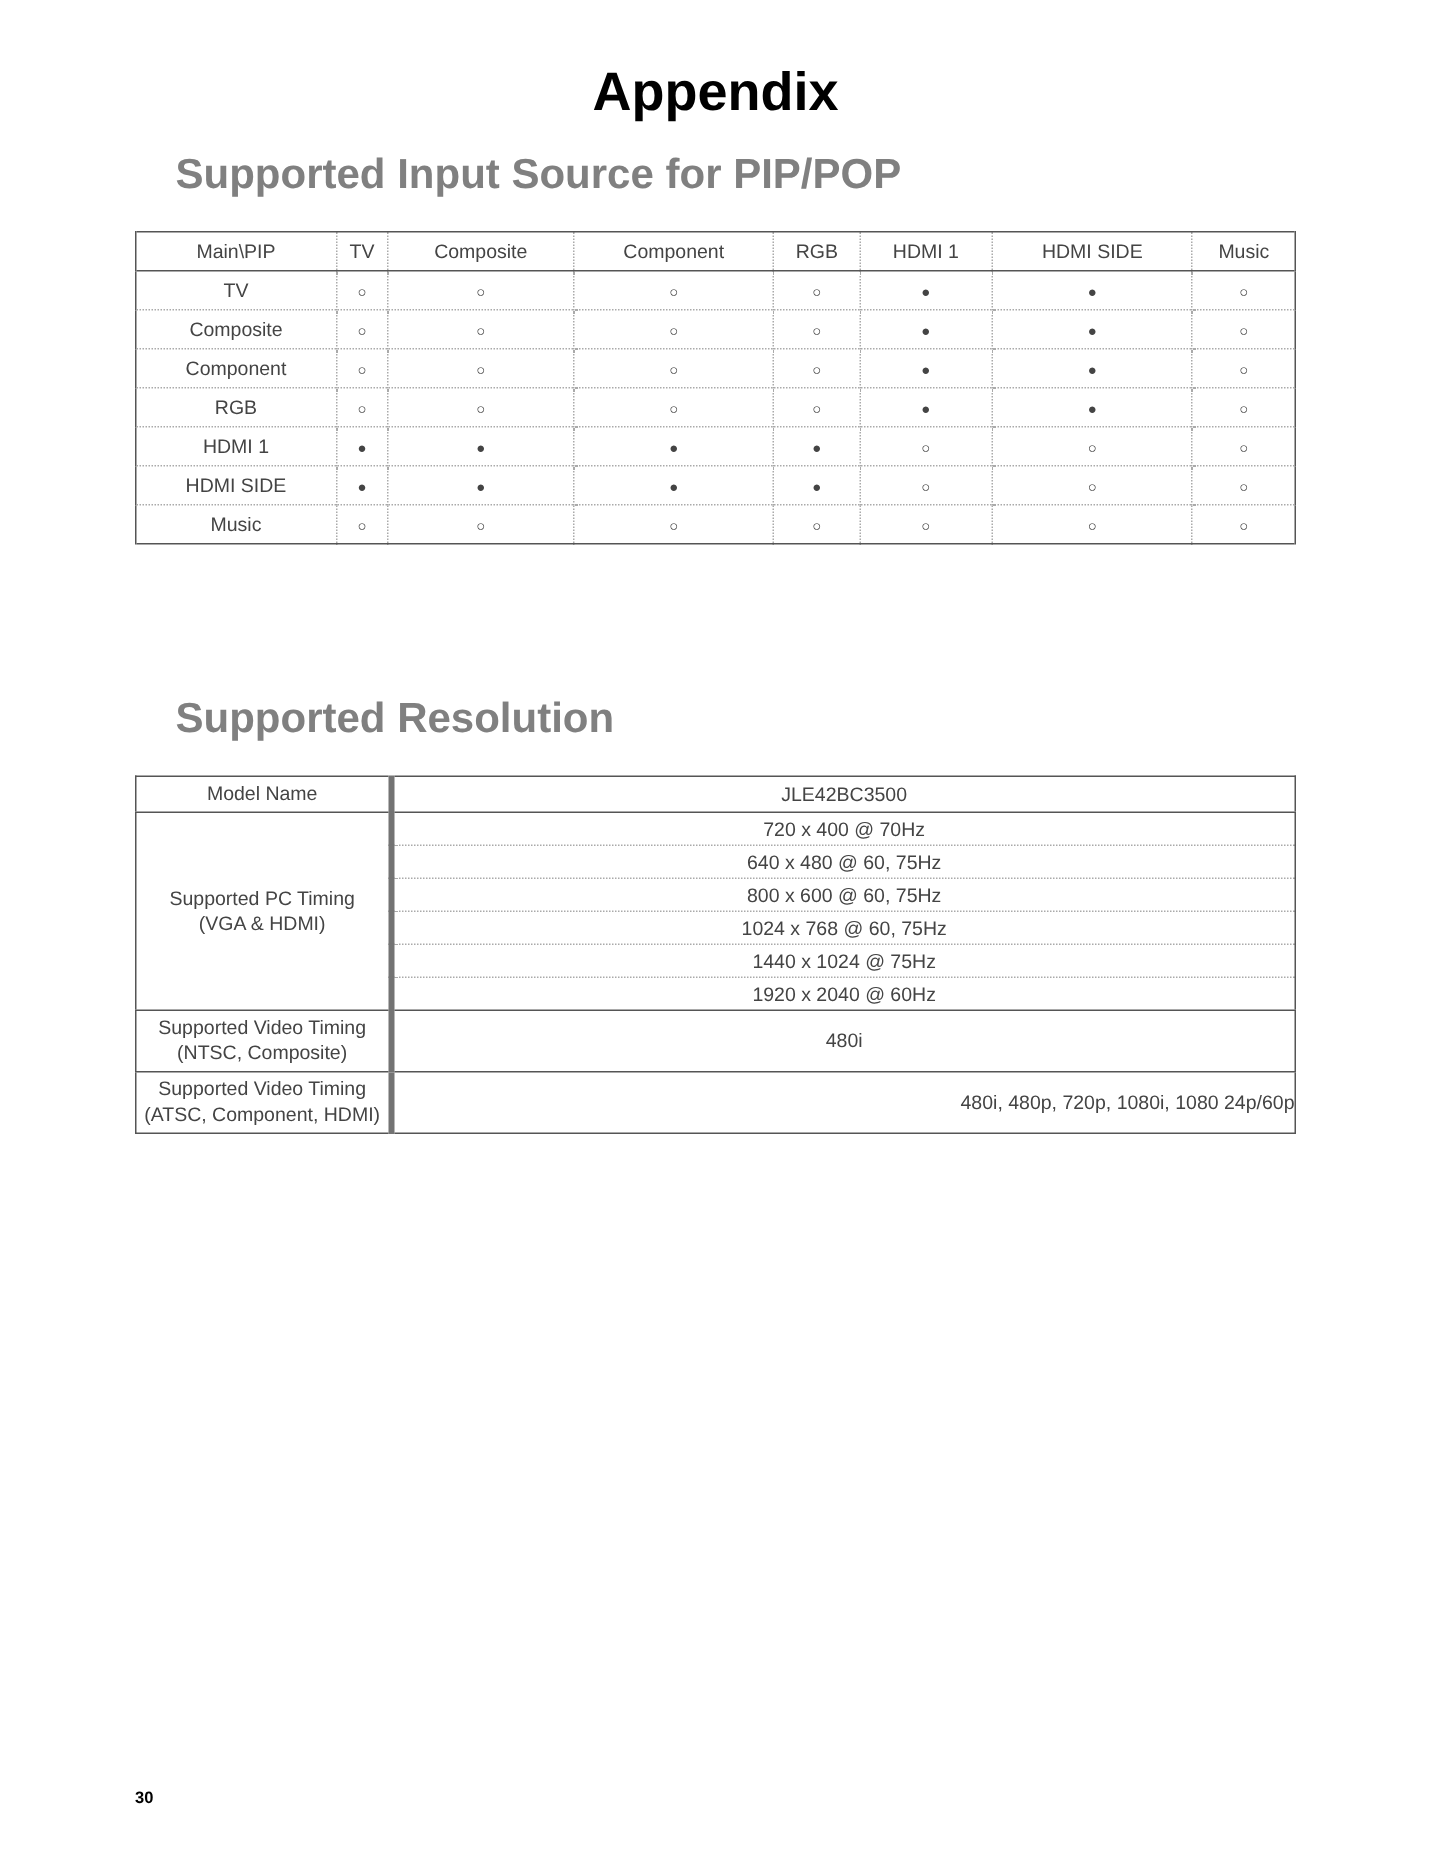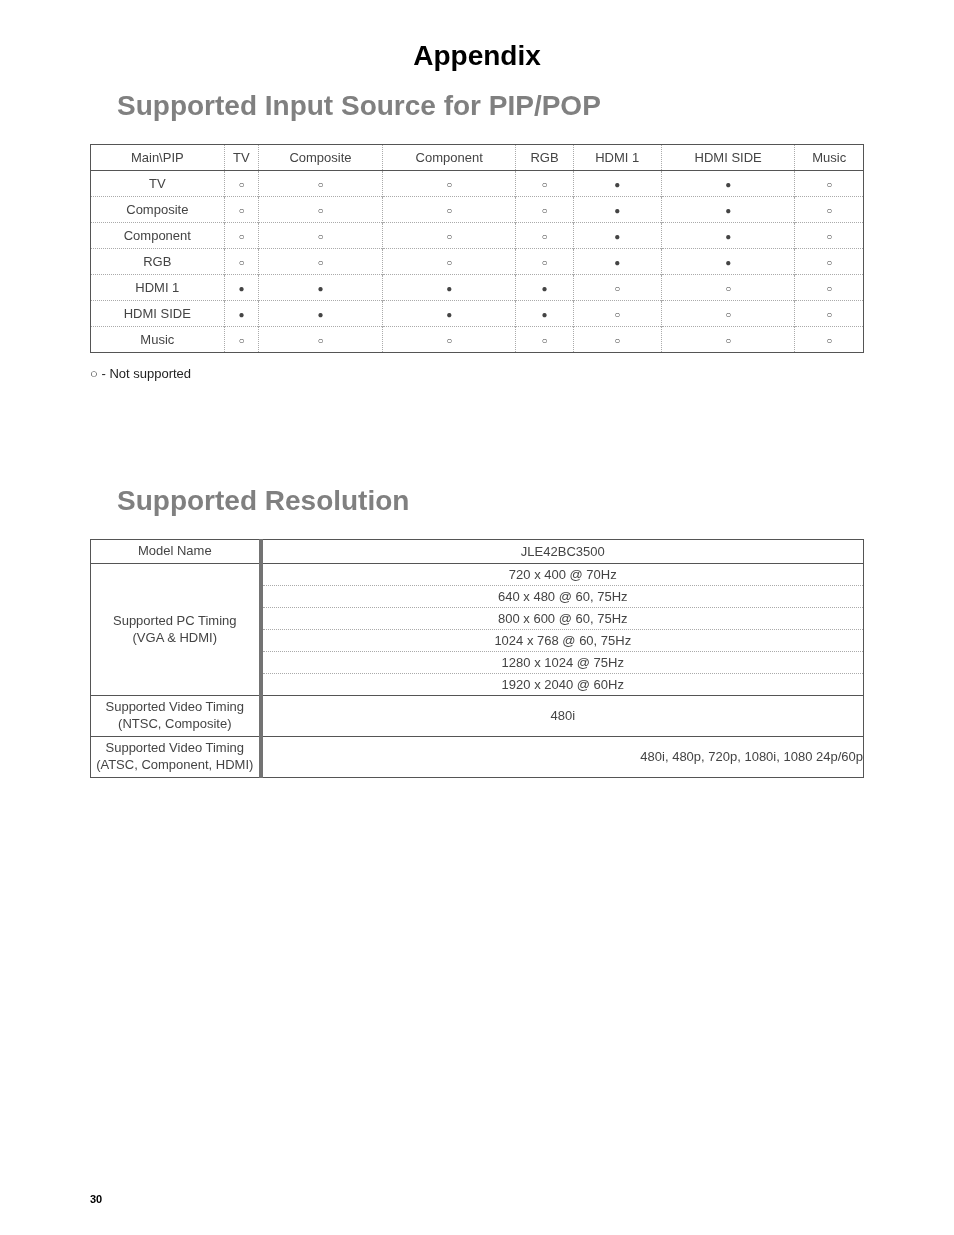--- a/index.html
+++ b/index.html
@@ -5,21 +5,21 @@
   * { margin: 0; padding: 0; box-sizing: border-box; }
   body {
     font-family: Arial, Helvetica, sans-serif;
     width: 954px;
     height: 1235px;
     background: #fff;
     padding: 40px 90px 40px 90px;
     position: relative;
   }
   .main-title {
-    font-size: 28px;
+    font-size: 36px;
     font-weight: bold;
     text-align: center;
     color: #000;
     margin-bottom: 18px;
   }
   .section-title {
     font-size: 28px;
     font-weight: bold;
     color: #808080;
     margin-bottom: 22px;
@@ -170,21 +170,20 @@
         <td><span class="sym">○</span></td>
         <td><span class="sym">○</span></td>
         <td><span class="sym">○</span></td>
         <td><span class="sym">○</span></td>
         <td><span class="sym">○</span></td>
       </tr>
     </tbody>
 </table>
 
 <div class="legend">
-  <div>○ - Not supported</div>
 </div>
 
 <div class="section-title section-2">Supported Resolution</div>
 
 <table class="res">
   <thead>
     <tr>
       <th class="rowlabel">Model Name</th>
       <th>JLE42BC3500</th>
     </tr>
@@ -197,21 +196,21 @@
       <tr>
         <td class="dotted-bottom">640 x 480 @ 60, 75Hz</td>
       </tr>
       <tr>
         <td class="dotted-bottom">800 x 600 @ 60, 75Hz</td>
       </tr>
       <tr>
         <td class="dotted-bottom">1024 x 768 @ 60, 75Hz</td>
       </tr>
       <tr>
-        <td class="dotted-bottom">1280 x 1024 @ 75Hz</td>
+        <td class="dotted-bottom">1440 x 1024 @ 75Hz</td>
       </tr>
       <tr>
         <td class="solid-bottom">1920 x 2040 @ 60Hz</td>
       </tr>
       <tr>
         <td class="rowlabel solid-bottom" rowspan="1">Supported Video Timing<br>(NTSC, Composite)</td>
         <td class="solid-bottom" style="height: 36px;">480i</td>
       </tr>
       <tr>
         <td class="rowlabel" rowspan="1">Supported Video Timing<br>(ATSC, Component, HDMI)</td>

